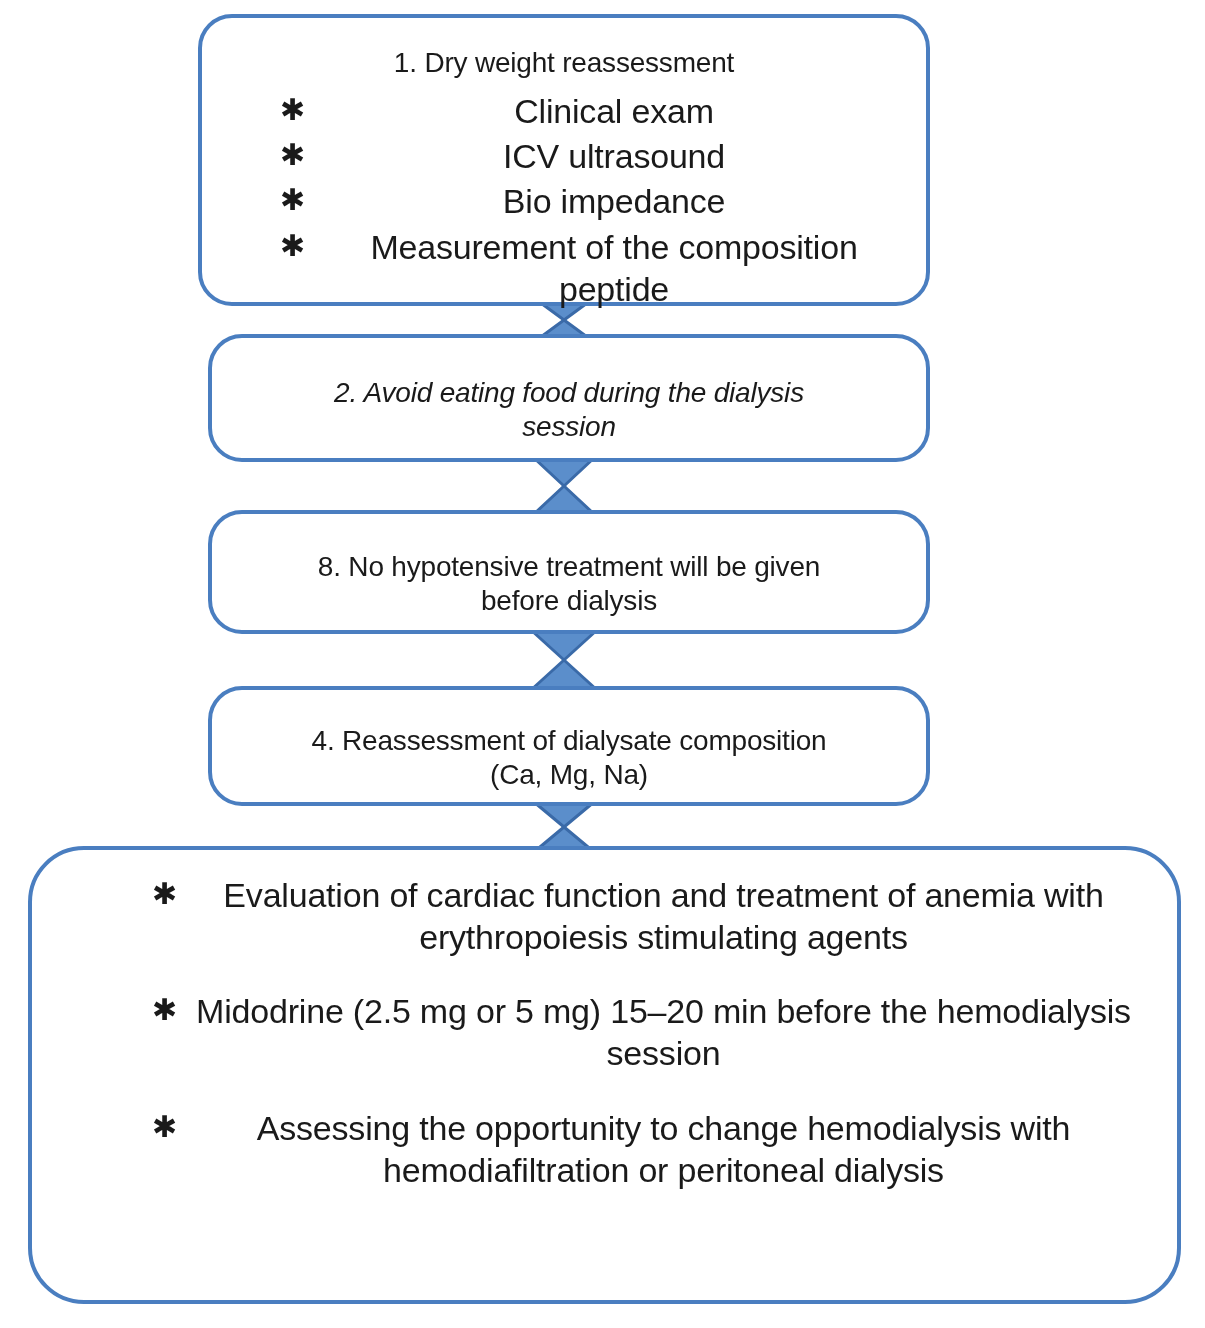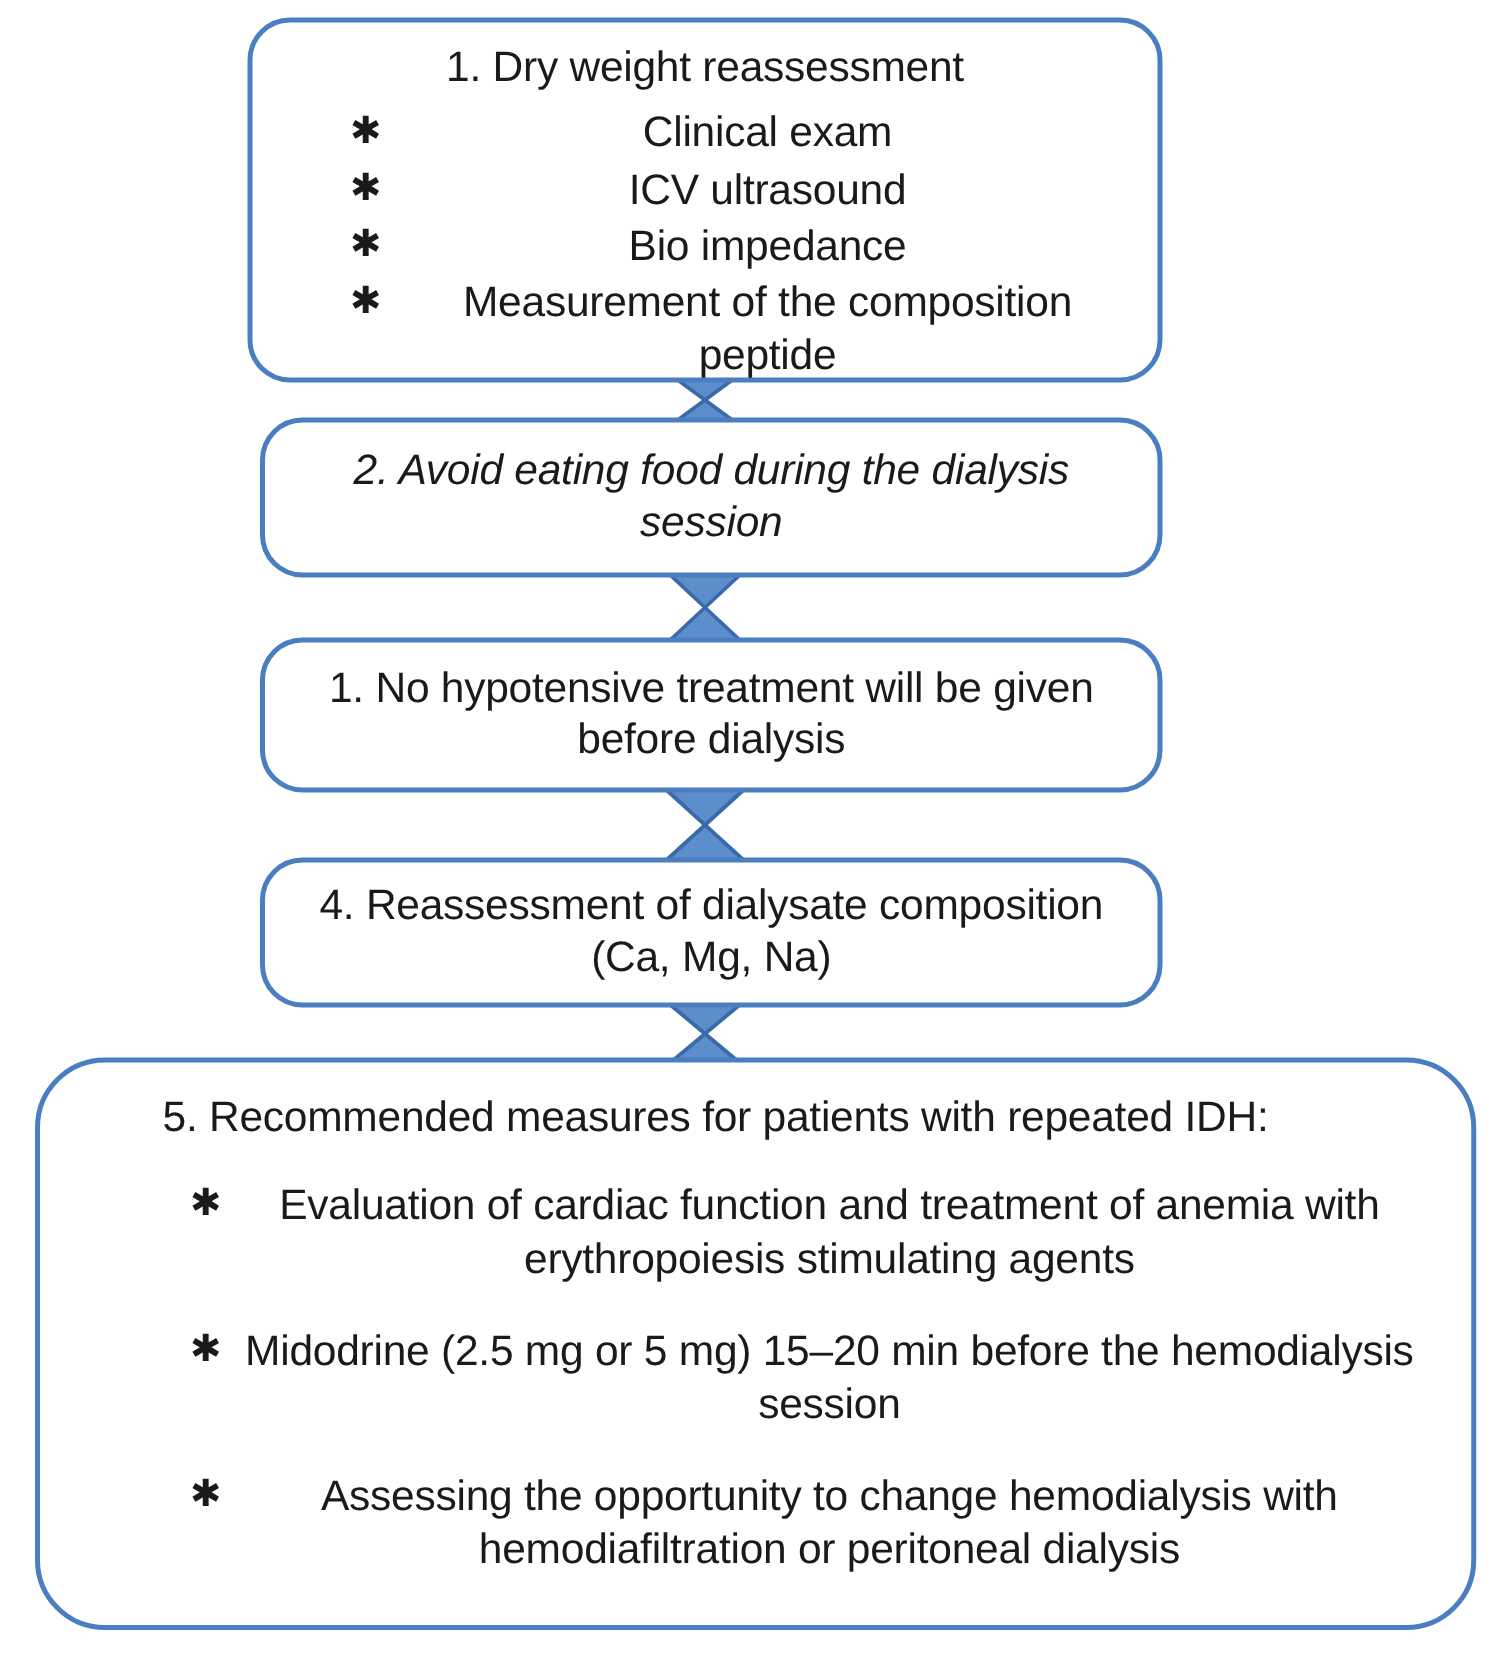--- a/index.html
+++ b/index.html
@@ -22,24 +22,25 @@
     position: absolute;
     box-sizing: border-box;
     background: #ffffff;
     border: 4px solid #4a7ec0;
     border-radius: 34px;
     z-index: 2;
   }
 
   .node-title {
     text-align: center;
-    font-size: 34px;
+    font-size: 28px;
     line-height: 1.22;
     letter-spacing: -0.2px;
     white-space: pre-line;
+    margin-top: 12px;
   }
 
   .node-title.left {
     text-align: left;
   }
 
   
   ul.bullets {
     list-style: none;
     margin: 0;
@@ -188,31 +189,30 @@
     </li>
   </ul>
 </div>
 
 <div class="node" id="box2">
   <div class="node-title">2. Avoid eating food during the dialysis
 session</div>
 </div>
 
 <div class="node" id="box3">
-  <div class="node-title">1. No hypotensive treatment will be given
+  <div class="node-title">8. No hypotensive treatment will be given
 before dialysis</div>
 </div>
 
 <div class="node" id="box4">
   <div class="node-title">4. Reassessment of dialysate composition
 (Ca, Mg, Na)</div>
 </div>
 
 <div class="node" id="box5">
-  <div class="node-title left">5. Recommended measures for patients with repeated IDH:</div>
   <ul class="bullets">
     <li>
       <span class="bullet-glyph">✱</span>
       <span class="bullet-text">Evaluation of cardiac function and treatment of anemia with erythropoiesis stimulating agents</span>
     </li>
     <li>
       <span class="bullet-glyph">✱</span>
       <span class="bullet-text">Midodrine (2.5 mg or 5 mg) 15–20 min before the hemodialysis session</span>
     </li>
     <li>

